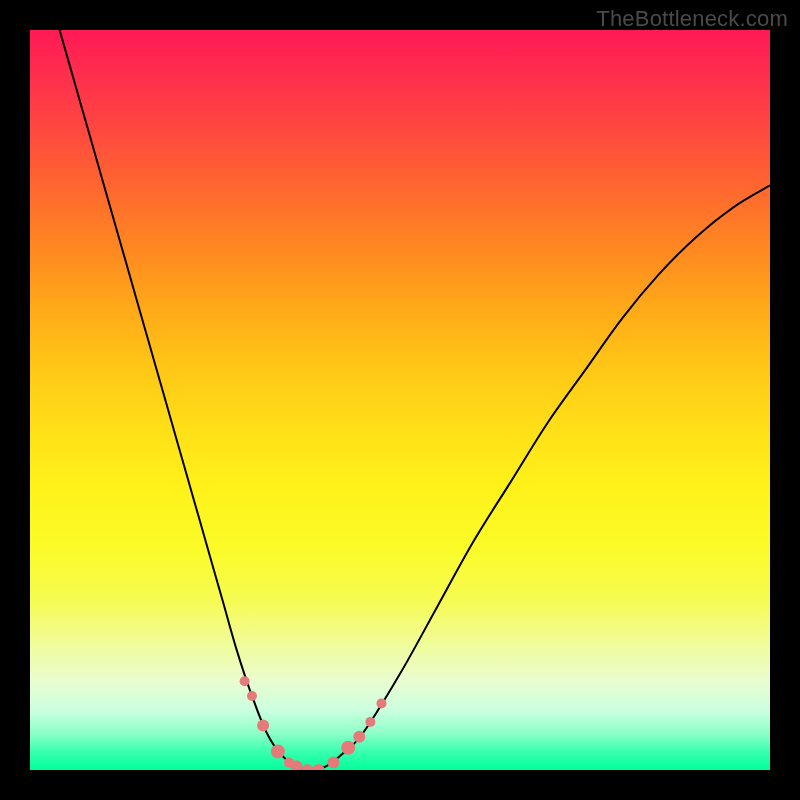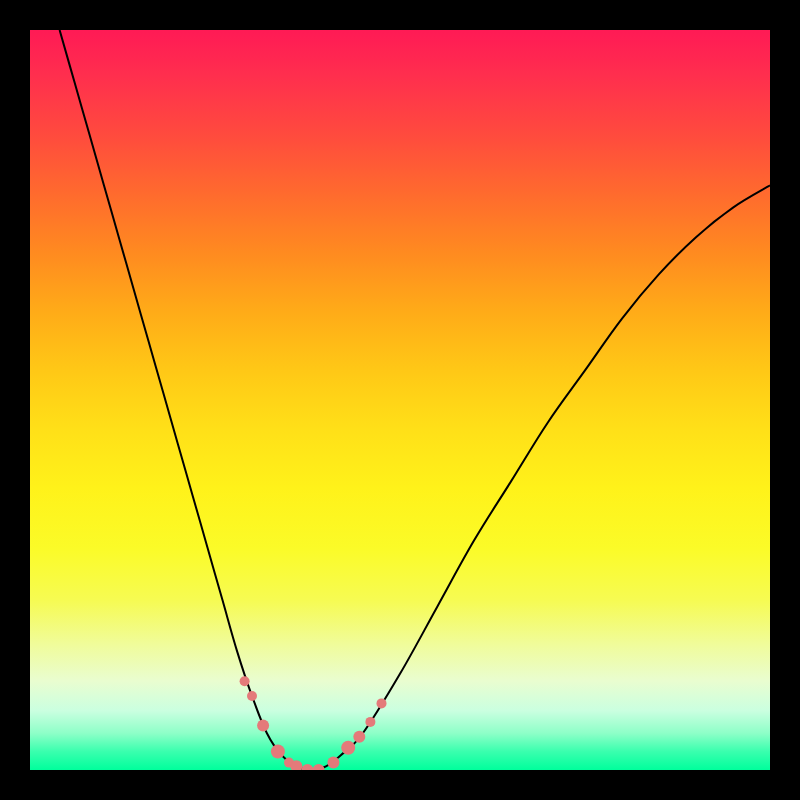--- a/index.html
+++ b/index.html
@@ -88,13 +88,14 @@
           <circle cx="277.50" cy="740.00" r="6" class="marker" fill="#e47a7a"></circle>
           <circle cx="288.60" cy="740.00" r="6" class="marker" fill="#e47a7a"></circle>
           <circle cx="303.40" cy="732.60" r="6" class="marker" fill="#e47a7a"></circle>
           <circle cx="318.20" cy="717.80" r="7" class="marker" fill="#e47a7a"></circle>
           <circle cx="329.30" cy="706.70" r="6" class="marker" fill="#e47a7a"></circle>
           <circle cx="340.40" cy="691.90" r="5" class="marker" fill="#e47a7a"></circle>
           <circle cx="351.50" cy="673.40" r="5" class="marker" fill="#e47a7a"></circle>
         </g>
     </svg>
   </div>
+  <div class="watermark">TheBottleneck.com</div>
 </div>
 
 </body></html>

